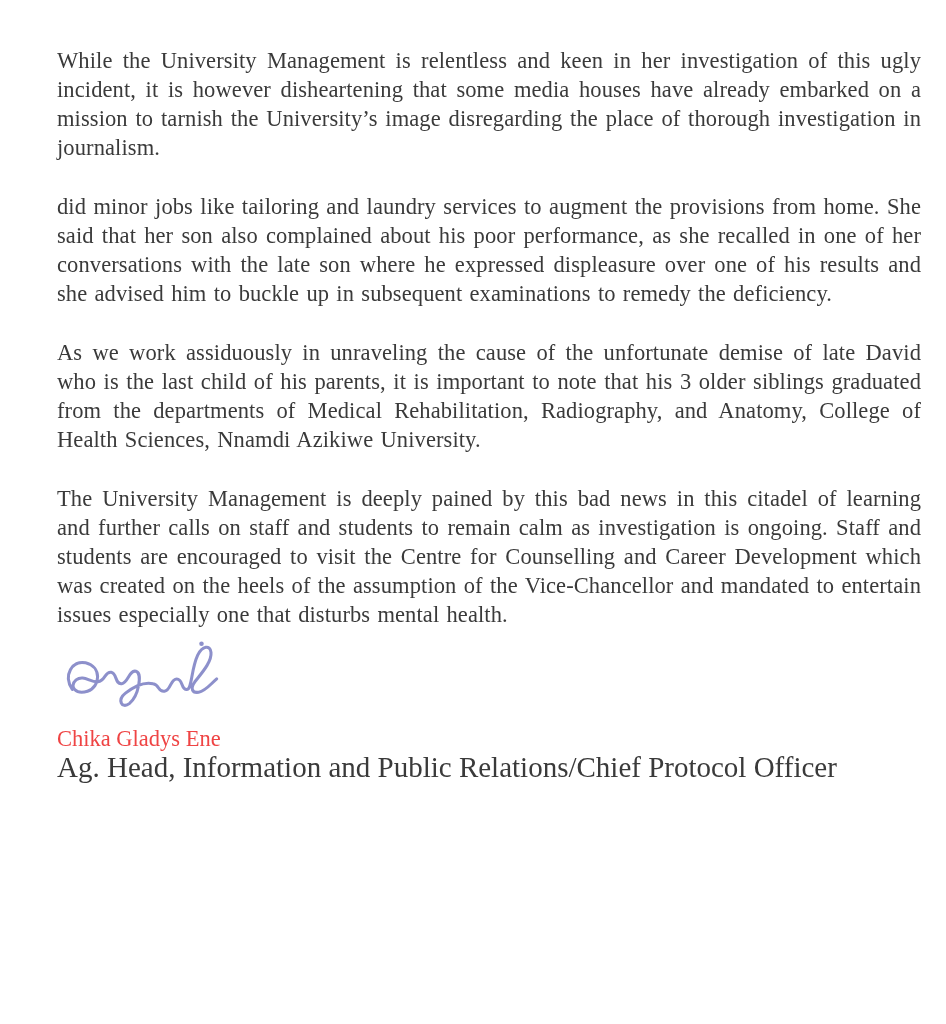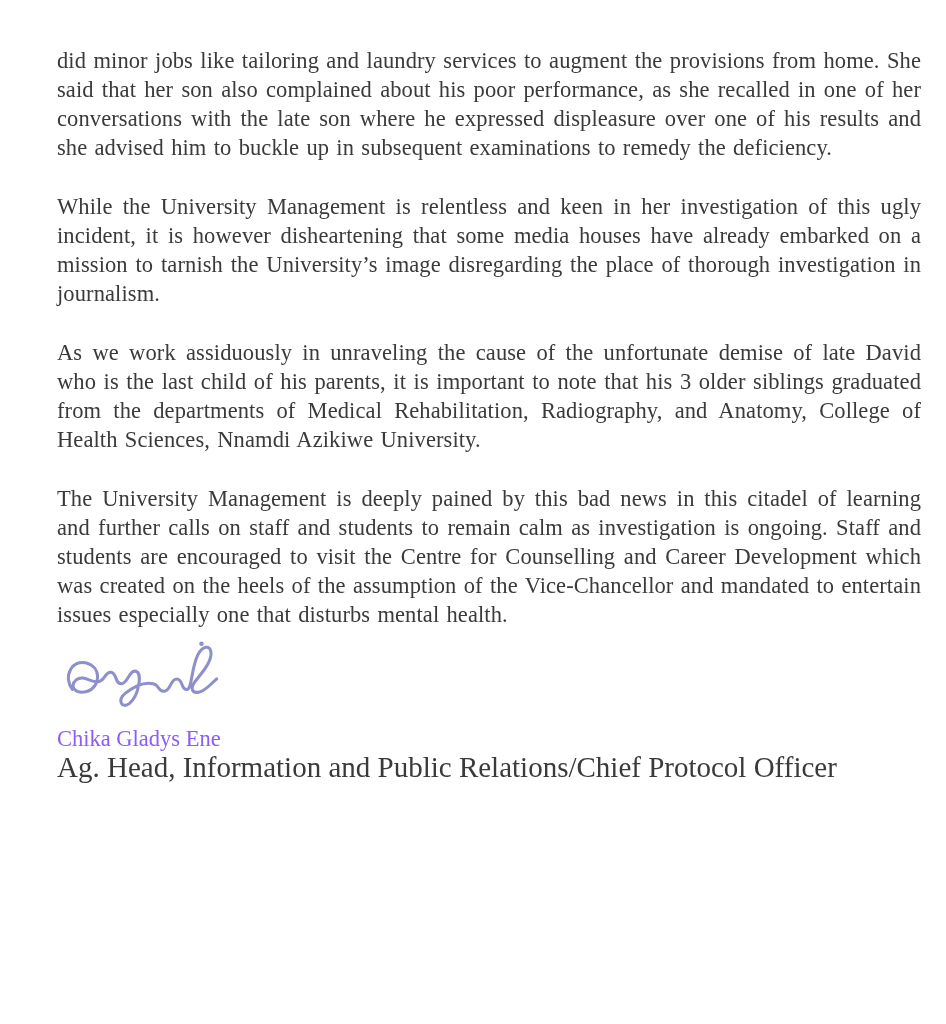--- a/index.html
+++ b/index.html
@@ -35,36 +35,36 @@
     margin-top: -22px;
   }
   .signature-svg {
     display: block;
     margin-left: 2px;
   }
   .signatory-name {
     font-size: 22.5px;
     line-height: 29px;
     margin-top: 6px;
-    color: #8b5cf6;
+    color: #ef4444;
   }
   .signatory-title {
     font-size: 29px;
     line-height: 29px;
     color: #3a3a3a;
   }
 </style>
 </head>
 <body>
 
 <div class="page">
   <div class="content">
 
+    <p>While the University Management is relentless and keen in her investigation of this ugly incident, it is however disheartening that some media houses have already embarked on a mission to tarnish the University’s image disregarding the place of thorough investigation in journalism.</p>
     <p>did minor jobs like tailoring and laundry services to augment the provisions from home. She said that her son also complained about his poor performance, as she recalled in one of her conversations with the late son where he expressed displeasure over one of his results and she advised him to buckle up in subsequent examinations to remedy the deficiency.</p>
-    <p>While the University Management is relentless and keen in her investigation of this ugly incident, it is however disheartening that some media houses have already embarked on a mission to tarnish the University’s image disregarding the place of thorough investigation in journalism.</p>
     <p>As we work assiduously in unraveling the cause of the unfortunate demise of late David who is the last child of his parents, it is important to note that his 3 older siblings graduated from the departments of Medical Rehabilitation, Radiography, and Anatomy, College of Health Sciences, Nnamdi Azikiwe University.</p>
     <p>The University Management is deeply pained by this bad news in this citadel of learning and further calls on staff and students to remain calm as investigation is ongoing. Staff and students are encouraged to visit the Centre for Counselling and Career Development which was created on the heels of the assumption of the Vice-Chancellor and mandated to entertain issues especially one that disturbs mental health.</p>
 
     <div class="signature-block">
       <svg class="signature-svg" viewBox="0 0 200 85" width="190" height="81" aria-hidden="true">
         <path d="M14 55 C 4 40 14 24 28 27 C 45 31 44 52 30 57 C 18 61 10 52 18 45
                  C 26 39 33 48 41 47 C 49 46 48 36 55 37 C 61 38 59 50 66 49
                  C 73 48 74 34 81 36 C 88 38 84 62 74 70 C 66 76 61 66 70 59
                  C 80 51 90 47 99 49 C 106 50 104 58 111 57 C 118 56 117 44 124 44
                  C 131 44 128 56 135 55 C 140 54 139 34 146 19 C 151 9 159 8 160 16

